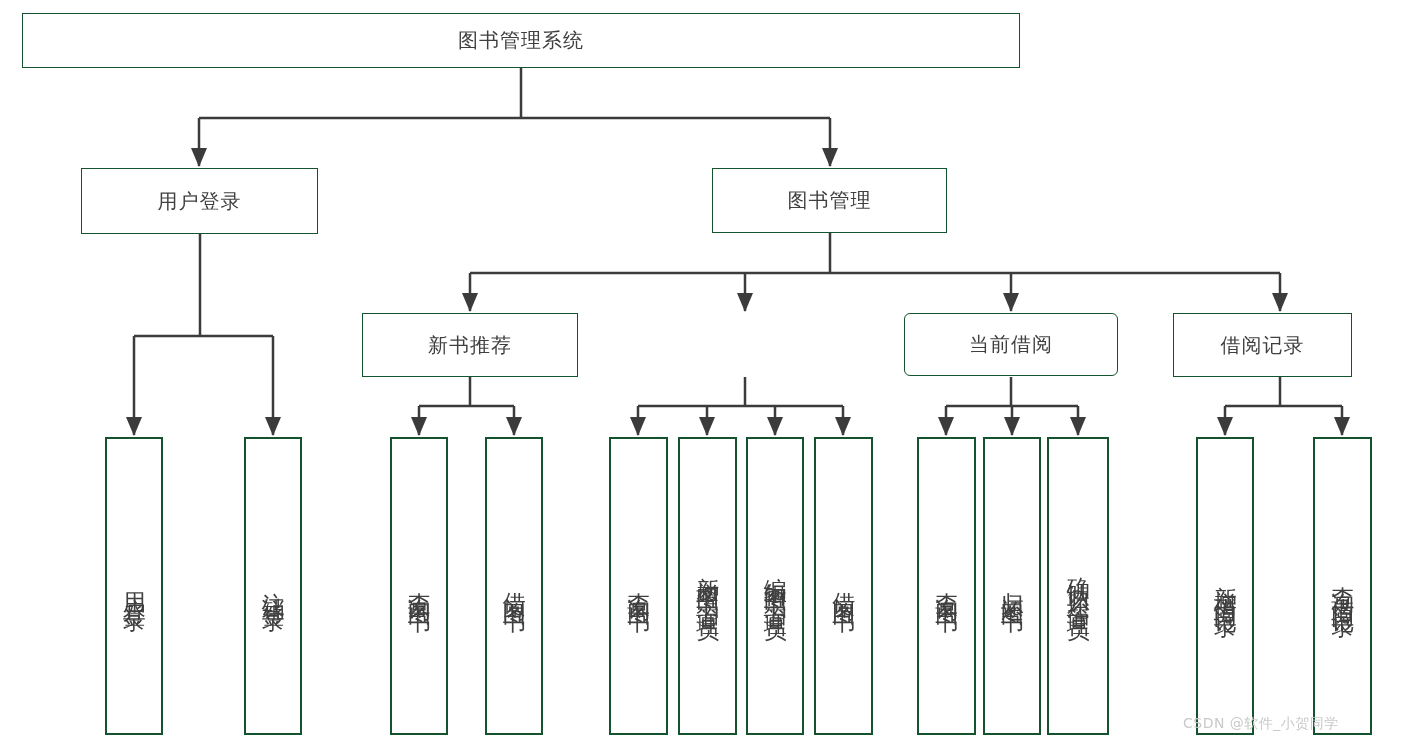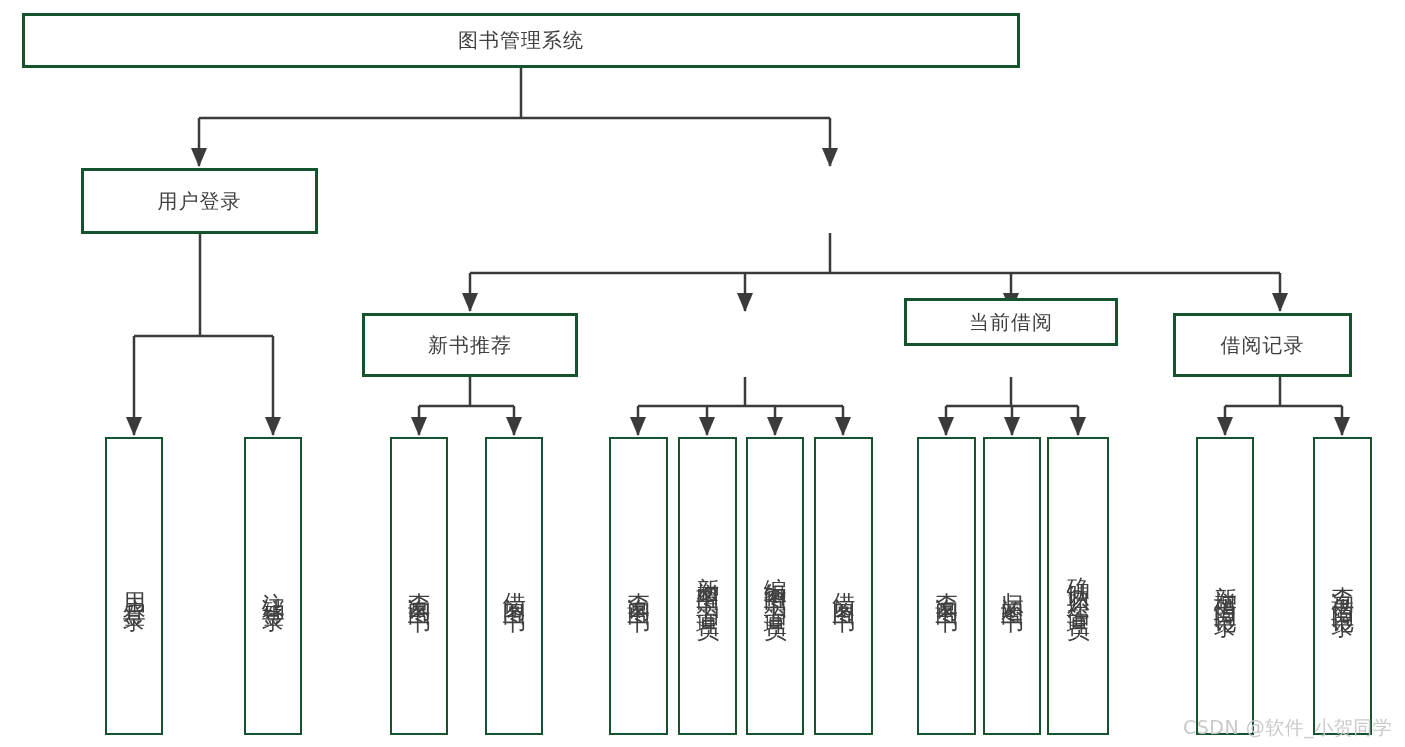--- a/index.html
+++ b/index.html
@@ -13,40 +13,40 @@
   }
   svg.connectors {
     position: absolute;
     left: 0; top: 0;
     width: 1405px; height: 747px;
   }
   .node {
     position: absolute;
     box-sizing: border-box;
     background: #ffffff;
-    border: 3px solid #14532d;
+    border: 1px solid #14532d;
     color: #3f3f3f;
     display: flex;
     align-items: center;
     justify-content: center;
   }
   .hbox { font-size: 20px; letter-spacing: 1px; }
   .root-box { font-size: 20px; }
   .vbox { border-width: 2.5px; font-size: 23px; }
   .vbox .vtext {
     writing-mode: vertical-rl;
     text-orientation: mixed;
     letter-spacing: 6px;
     line-height: 1.1;
   }
   .watermark {
     position: absolute;
     left: 1183px;
     top: 715px;
-    font-size: 19px;
+    font-size: 14px;
     color: #c9c9c9;
     white-space: nowrap;
     letter-spacing: 0.5px;
   }
 </style>
 </head>
 <body>
 
 <div class="canvas">
 
@@ -88,25 +88,28 @@
     </g>
   </svg>
 
   <div class="node hbox root-box" style="left:22px; top:13px; width:998px; height:55px;">
     <span>图书管理系统</span>
   </div>
 
   <div class="node hbox" style="left:81px; top:168px; width:237px; height:66px;">
     <span>用户登录</span>
   </div>
+  <div class="node hbox" style="left:712px; top:168px; width:235px; height:65px;">
+    <span>图书管理</span>
+  </div>
 
   <div class="node hbox" style="left:362px; top:313px; width:216px; height:64px;justify-content:center;">
     <span>新书推荐</span>
   </div>
-  <div class="node hbox" style="left:904px; top:298px; width:214px; height:48px;">
+  <div class="node hbox" style="left:904px; top:313px; width:214px; height:63px;border-radius:6px;">
     <span>当前借阅</span>
   </div>
   <div class="node hbox" style="left:1173px; top:313px; width:179px; height:64px;">
     <span>借阅记录</span>
   </div>
 
   <div class="node vbox" style="left:105px; top:437px; width:58px; height:298px;">
     <span class="vtext">用户登录</span>
   </div>
   <div class="node vbox" style="left:244px; top:437px; width:58px; height:298px;">

